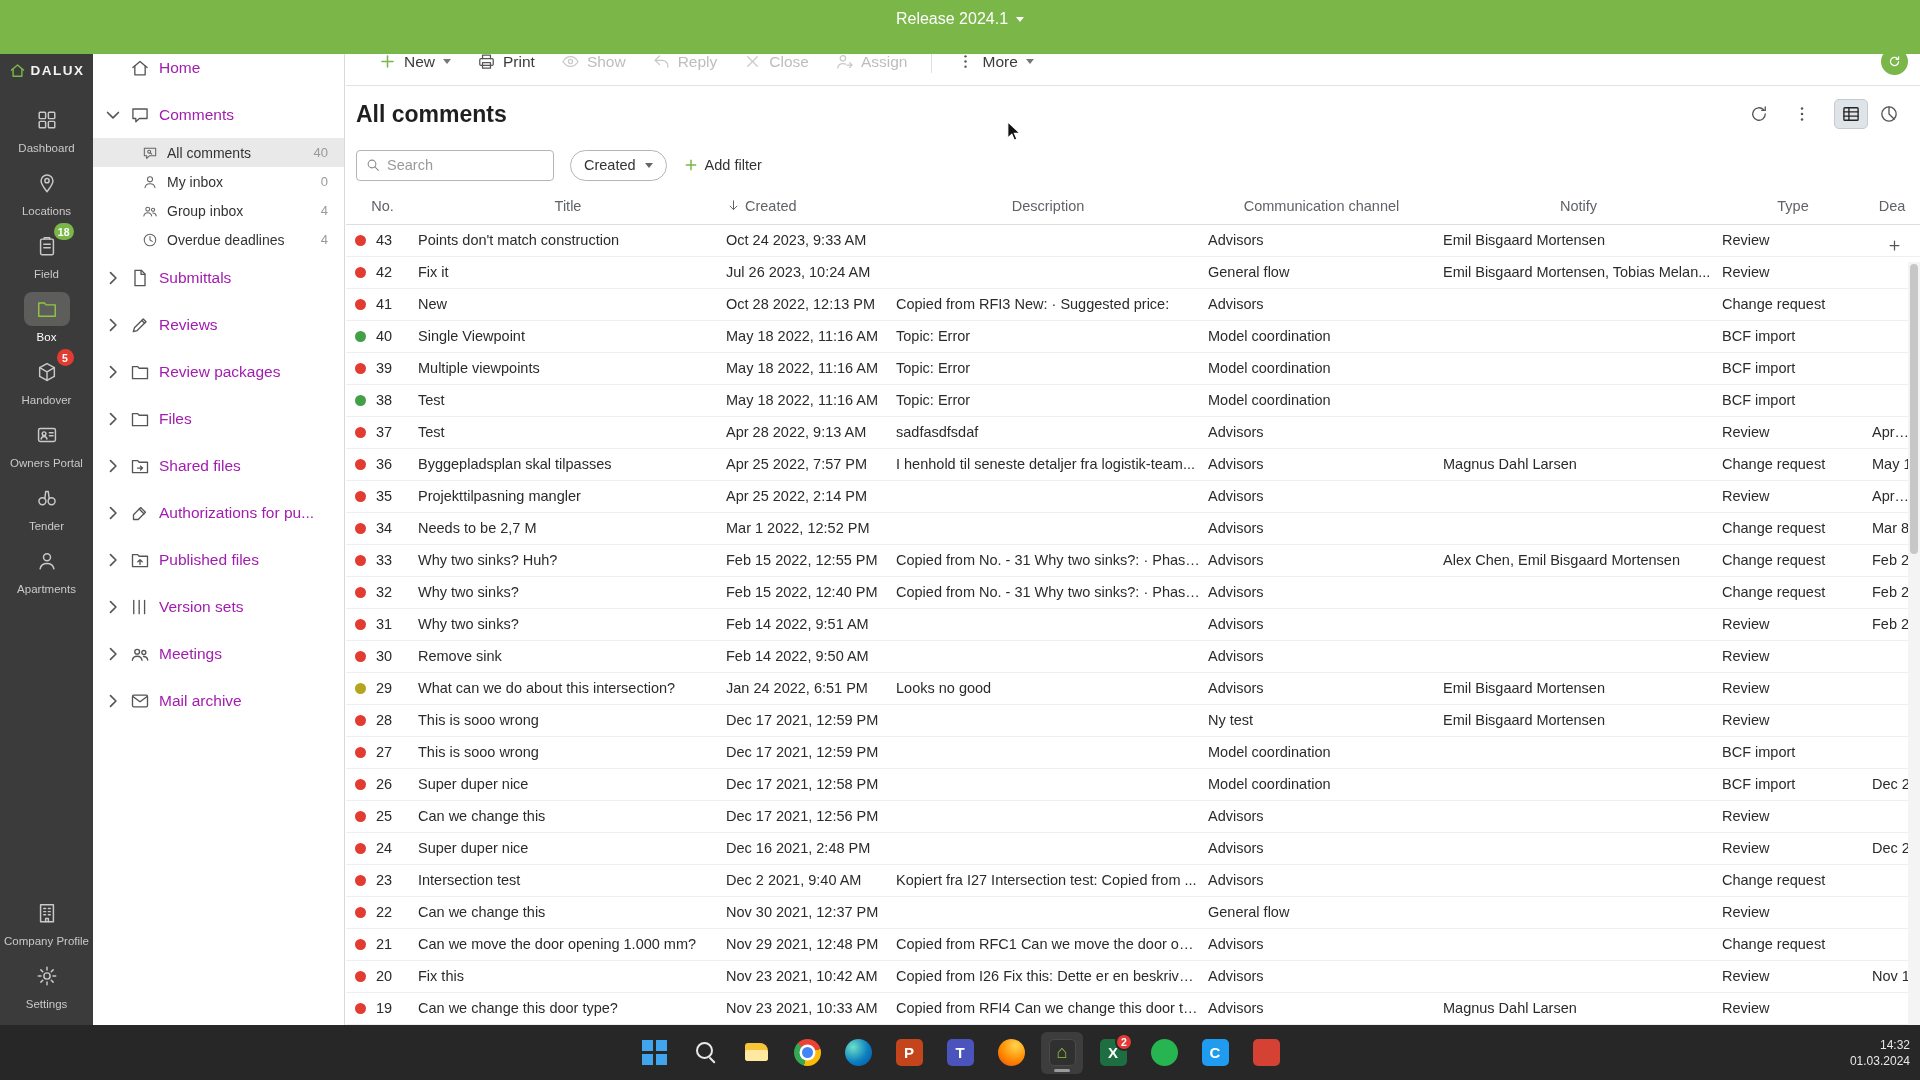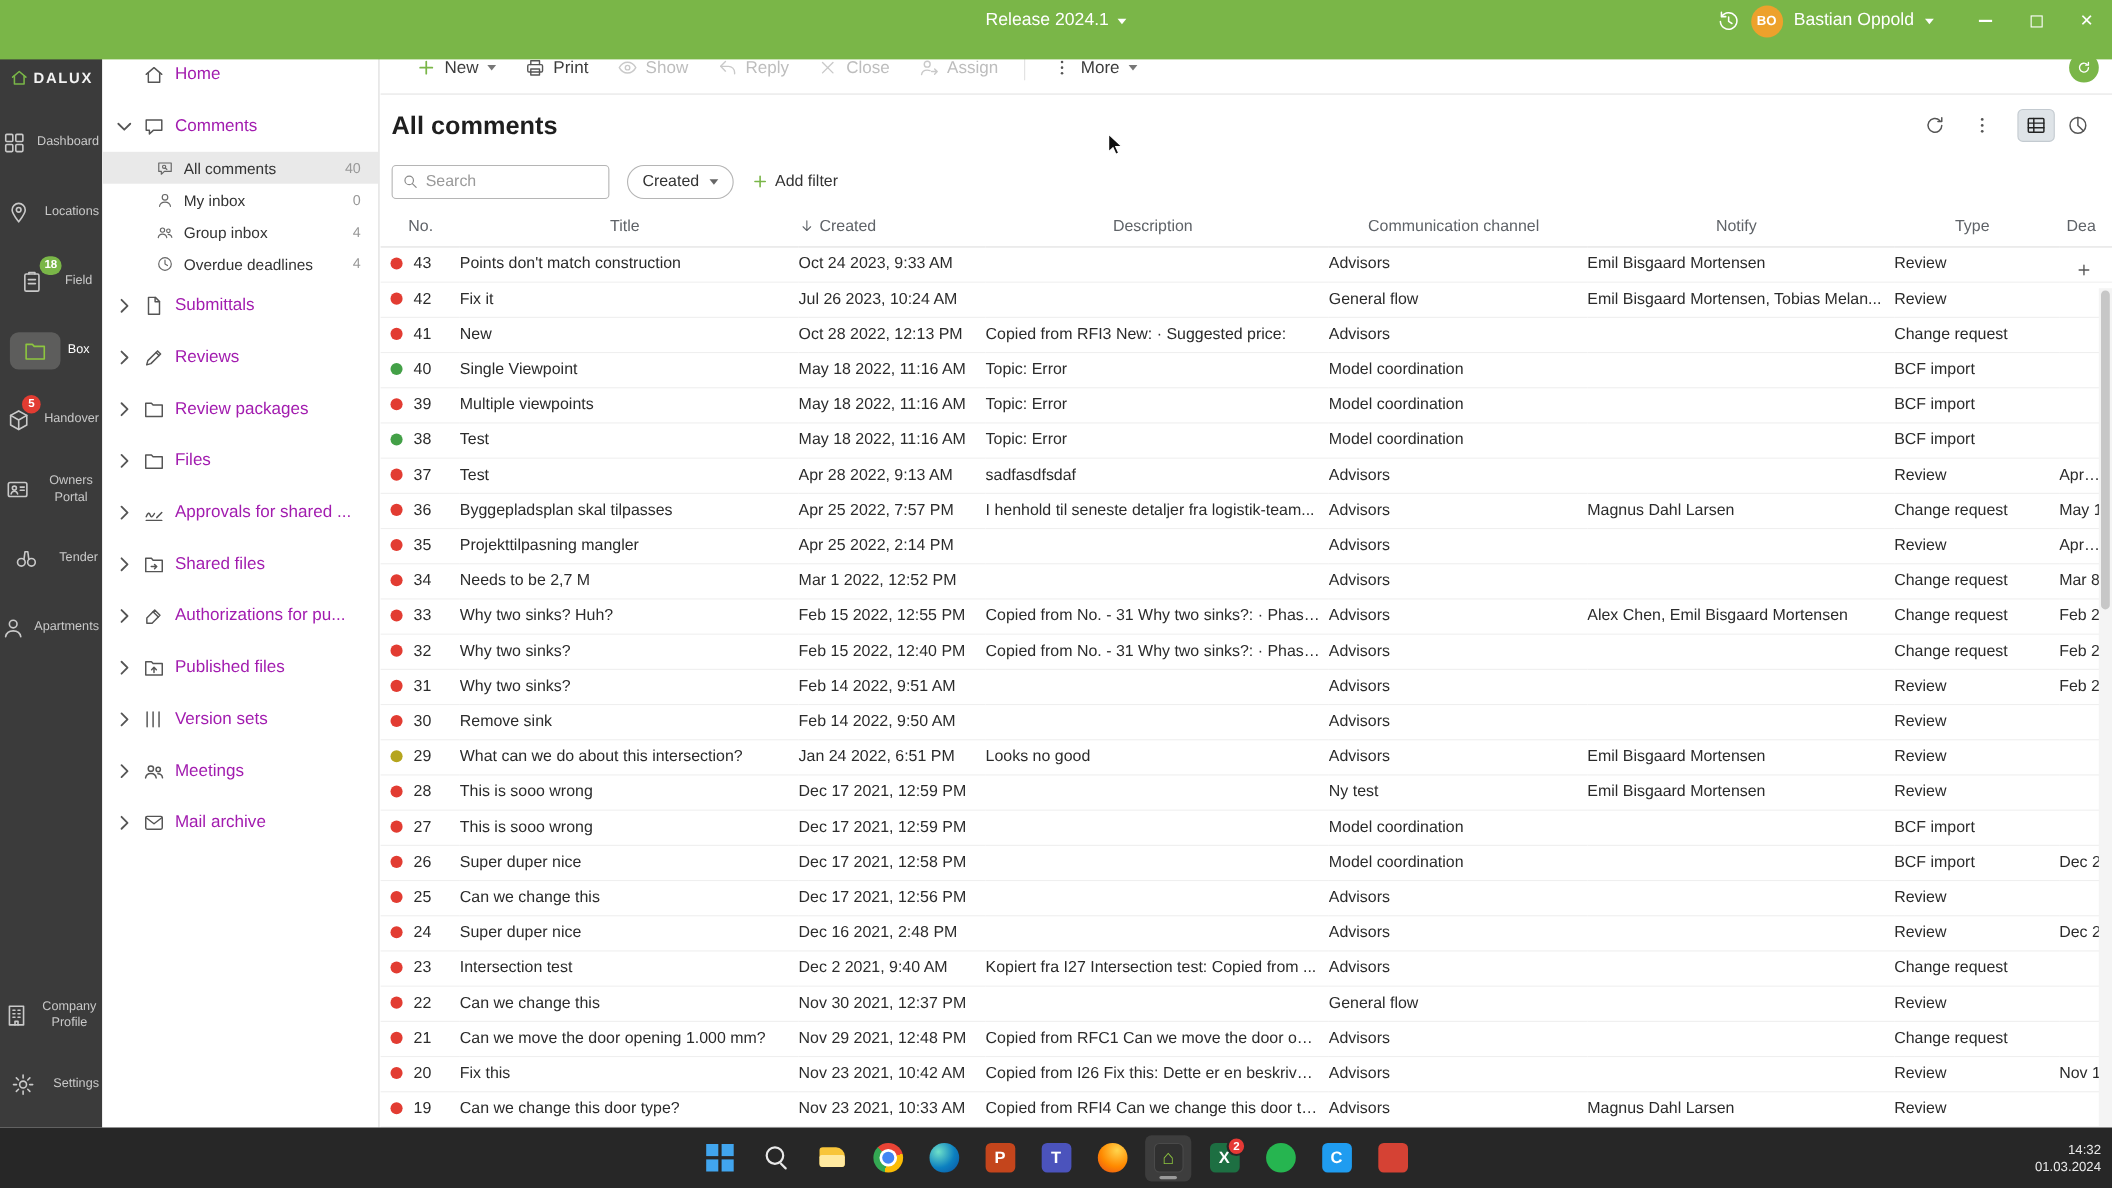--- a/index.html
+++ b/index.html
@@ -18,21 +18,21 @@
   .winbtn{width:46px;height:38px;display:flex;align-items:center;justify-content:center}
   .glyph-min{width:12px;height:2px;background:#fff}
   .glyph-max{width:11px;height:11px;border:1.6px solid #fff}
   .glyph-x{font-size:15px;line-height:1}
 
   
   .rail{position:absolute;top:38px;left:0;width:93px;bottom:55px;background:#3b3b3b;display:flex;flex-direction:column;padding-top:4px}
   .rail-logo{height:56px;display:flex;align-items:center;justify-content:center;gap:5px;flex:none}
   .rail-logo .ic{width:17px;height:17px;color:#7ab648;stroke-width:2}
   .rail-logo span{font-size:13.5px;font-weight:bold;letter-spacing:1.5px;color:#f2f2f2}
-  .rail-item{height:63px;display:flex;flex-direction:row;align-items:center;justify-content:center;gap:4px;color:#c9c9c9}
+  .rail-item{height:63px;display:flex;flex-direction:column;align-items:center;justify-content:center;gap:4px;color:#c9c9c9}
   .rail-item .iconbox{width:46px;height:34px;display:flex;align-items:center;justify-content:center;border-radius:8px;position:relative}
   .rail-item .ic{width:22px;height:22px}
   .rail-item.sel .iconbox{background:#5d5d5c}
   .rail-item.sel{color:#fff}
   .rail-item.sel .ic{color:#8dc63f}
   .rail-label{font-size:11.5px;line-height:1.25;text-align:center;padding:0 3px}
   .badge{position:absolute;top:-6px;right:-4px;min-width:17px;height:17px;border-radius:9px;color:#fff;font-size:10.5px;font-weight:bold;display:flex;align-items:center;justify-content:center;padding:0 4px}
   .badge.green{background:#7ab648}
   .badge.red{background:#e23c32}
   .rail-bottom{margin-top:auto;padding-bottom:8px}
@@ -125,41 +125,20 @@
   .cursor{position:absolute;left:1002px;top:120px;width:23px;height:23px;z-index:60}
 </style>
 </head>
 <body>
 
 <div class="titlebar">
   <div class="tb-center">
     <span>Release 2024.1</span>
     <span class="tri"></span>
   </div>
-  <div class="tb-right">
-    <svg class="ic" viewBox="0 0 24 24">
-        <path d="M4.8 6.8A8.6 8.6 0 1 1 3.4 12"></path>
-        <path d="M4.5 2.5v4.5H9"></path>
-        <path d="M12 7.5V12l3.4 2.1"></path>
-      </svg>
-    <span class="avatar">BO</span>
-    <span class="uname">Bastian Oppold</span>
-    <span class="tri"></span>
-    <div class="winbtns">
-      <span class="winbtn">
-          <span class="glyph-min"></span>
-        </span>
-      <span class="winbtn">
-          <span class="glyph-max"></span>
-        </span>
-      <span class="winbtn">
-          <span class="glyph-x">✕</span>
-        </span>
-    </div>
-  </div>
 </div>
 
 <div class="rail">
   <div class="rail-logo">
     <svg class="ic" viewBox="0 0 24 24">
         <path d="M3.5 11.5L12 4.2l8.5 7.3"></path>
         <path d="M5.8 9.8v10.4h12.4V9.8"></path>
       </svg>
     <span>DALUX</span>
   </div>
@@ -360,33 +339,20 @@
       <div class="nav-item">
         <span class="chev">
           <svg viewBox="0 0 24 24" class="ic chev-ic">
             <path d="M9 5.5l6.5 6.5L9 18.5"></path>
           </svg>
         </span>
         <svg viewBox="0 0 24 24" class="ic">
           <path d="M3 5.5h6.2l1.8 2h10v12.5H3z"></path>
         </svg>
         <span class="nav-label">Files</span>
-      </div>
-      <div class="nav-item">
-        <span class="chev">
-          <svg viewBox="0 0 24 24" class="ic chev-ic">
-            <path d="M9 5.5l6.5 6.5L9 18.5"></path>
-          </svg>
-        </span>
-        <svg viewBox="0 0 24 24" class="ic">
-          <path d="M3.5 16.5c1.8-4.6 3.4-4.8 4.3-1.9s2.4 2.9 4.7-1.6"></path>
-          <path d="M3.5 20.5h17"></path>
-          <path d="M15 17.5l5.5-5.5"></path>
-        </svg>
-        <span class="nav-label">Approvals for shared ...</span>
       </div>
       <div class="nav-item">
         <span class="chev">
           <svg viewBox="0 0 24 24" class="ic chev-ic">
             <path d="M9 5.5l6.5 6.5L9 18.5"></path>
           </svg>
         </span>
         <svg viewBox="0 0 24 24" class="ic">
           <path d="M3 5.5h6.2l1.8 2h10v12.5H3z"></path>
           <path d="M9 14.5h5.5M12.6 12.2l2.4 2.3-2.4 2.3"></path>

